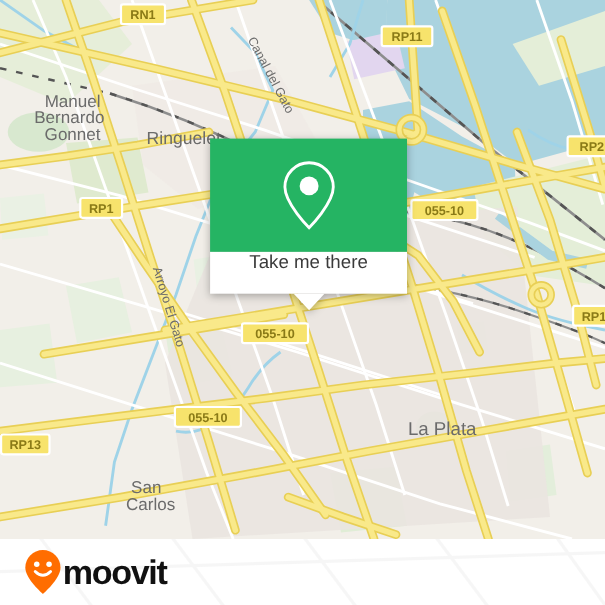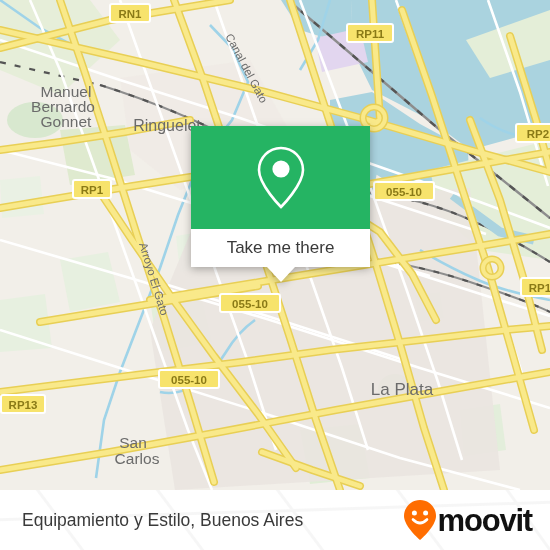--- a/index.html
+++ b/index.html
@@ -60,21 +60,21 @@
     height: 103px;
     background: #25b463;
     display: flex;
     align-items: center;
     justify-content: center;
   }
   #callout-body {
     height: 38px;
     background: #ffffff;
     display: flex;
-    align-items: center;
+    align-items: flex-start;
     justify-content: center;
     font-size: 17px;
     color: #3a3a3a;
   }
   #callout-tail {
     position: absolute;
     left: 50%;
     transform: translateX(-50%);
     top: 141px;
     width: 0; height: 0;
@@ -338,21 +338,20 @@
       <g stroke="#8b8b8b" stroke-width="3" fill="none">
         <path d="M 30,-10 L 90,70"></path>
         <path d="M 150,-10 L 210,70"></path>
         <path d="M 270,-10 L 330,70"></path>
         <path d="M 390,-10 L 450,70"></path>
         <path d="M 500,-10 L 550,60"></path>
         <path d="M -10,30 L 560,12"></path>
       </g>
     </svg>
 
-    <div id="footer-title">Equipamiento y Estilo, Buenos Aires</div>
 
     <div id="logo">
       <svg width="34" height="42" viewBox="0 0 34 42">
         <path d="M17 1 C8.2 1 1 8.2 1 17 C1 27.5 17 41 17 41 C17 41 33 27.5 33 17 C33 8.2 25.8 1 17 1 Z" fill="#ff6d00"></path>
         <circle cx="11.4" cy="14" r="2.5" fill="#ffffff"></circle>
         <circle cx="22.6" cy="14" r="2.5" fill="#ffffff"></circle>
         <path d="M10 20.5 Q17 27.5 24 20.5" stroke="#ffffff" stroke-width="2.6" fill="none" stroke-linecap="round"></path>
       </svg>
       <span id="logo-word">moovit</span>
     </div>

